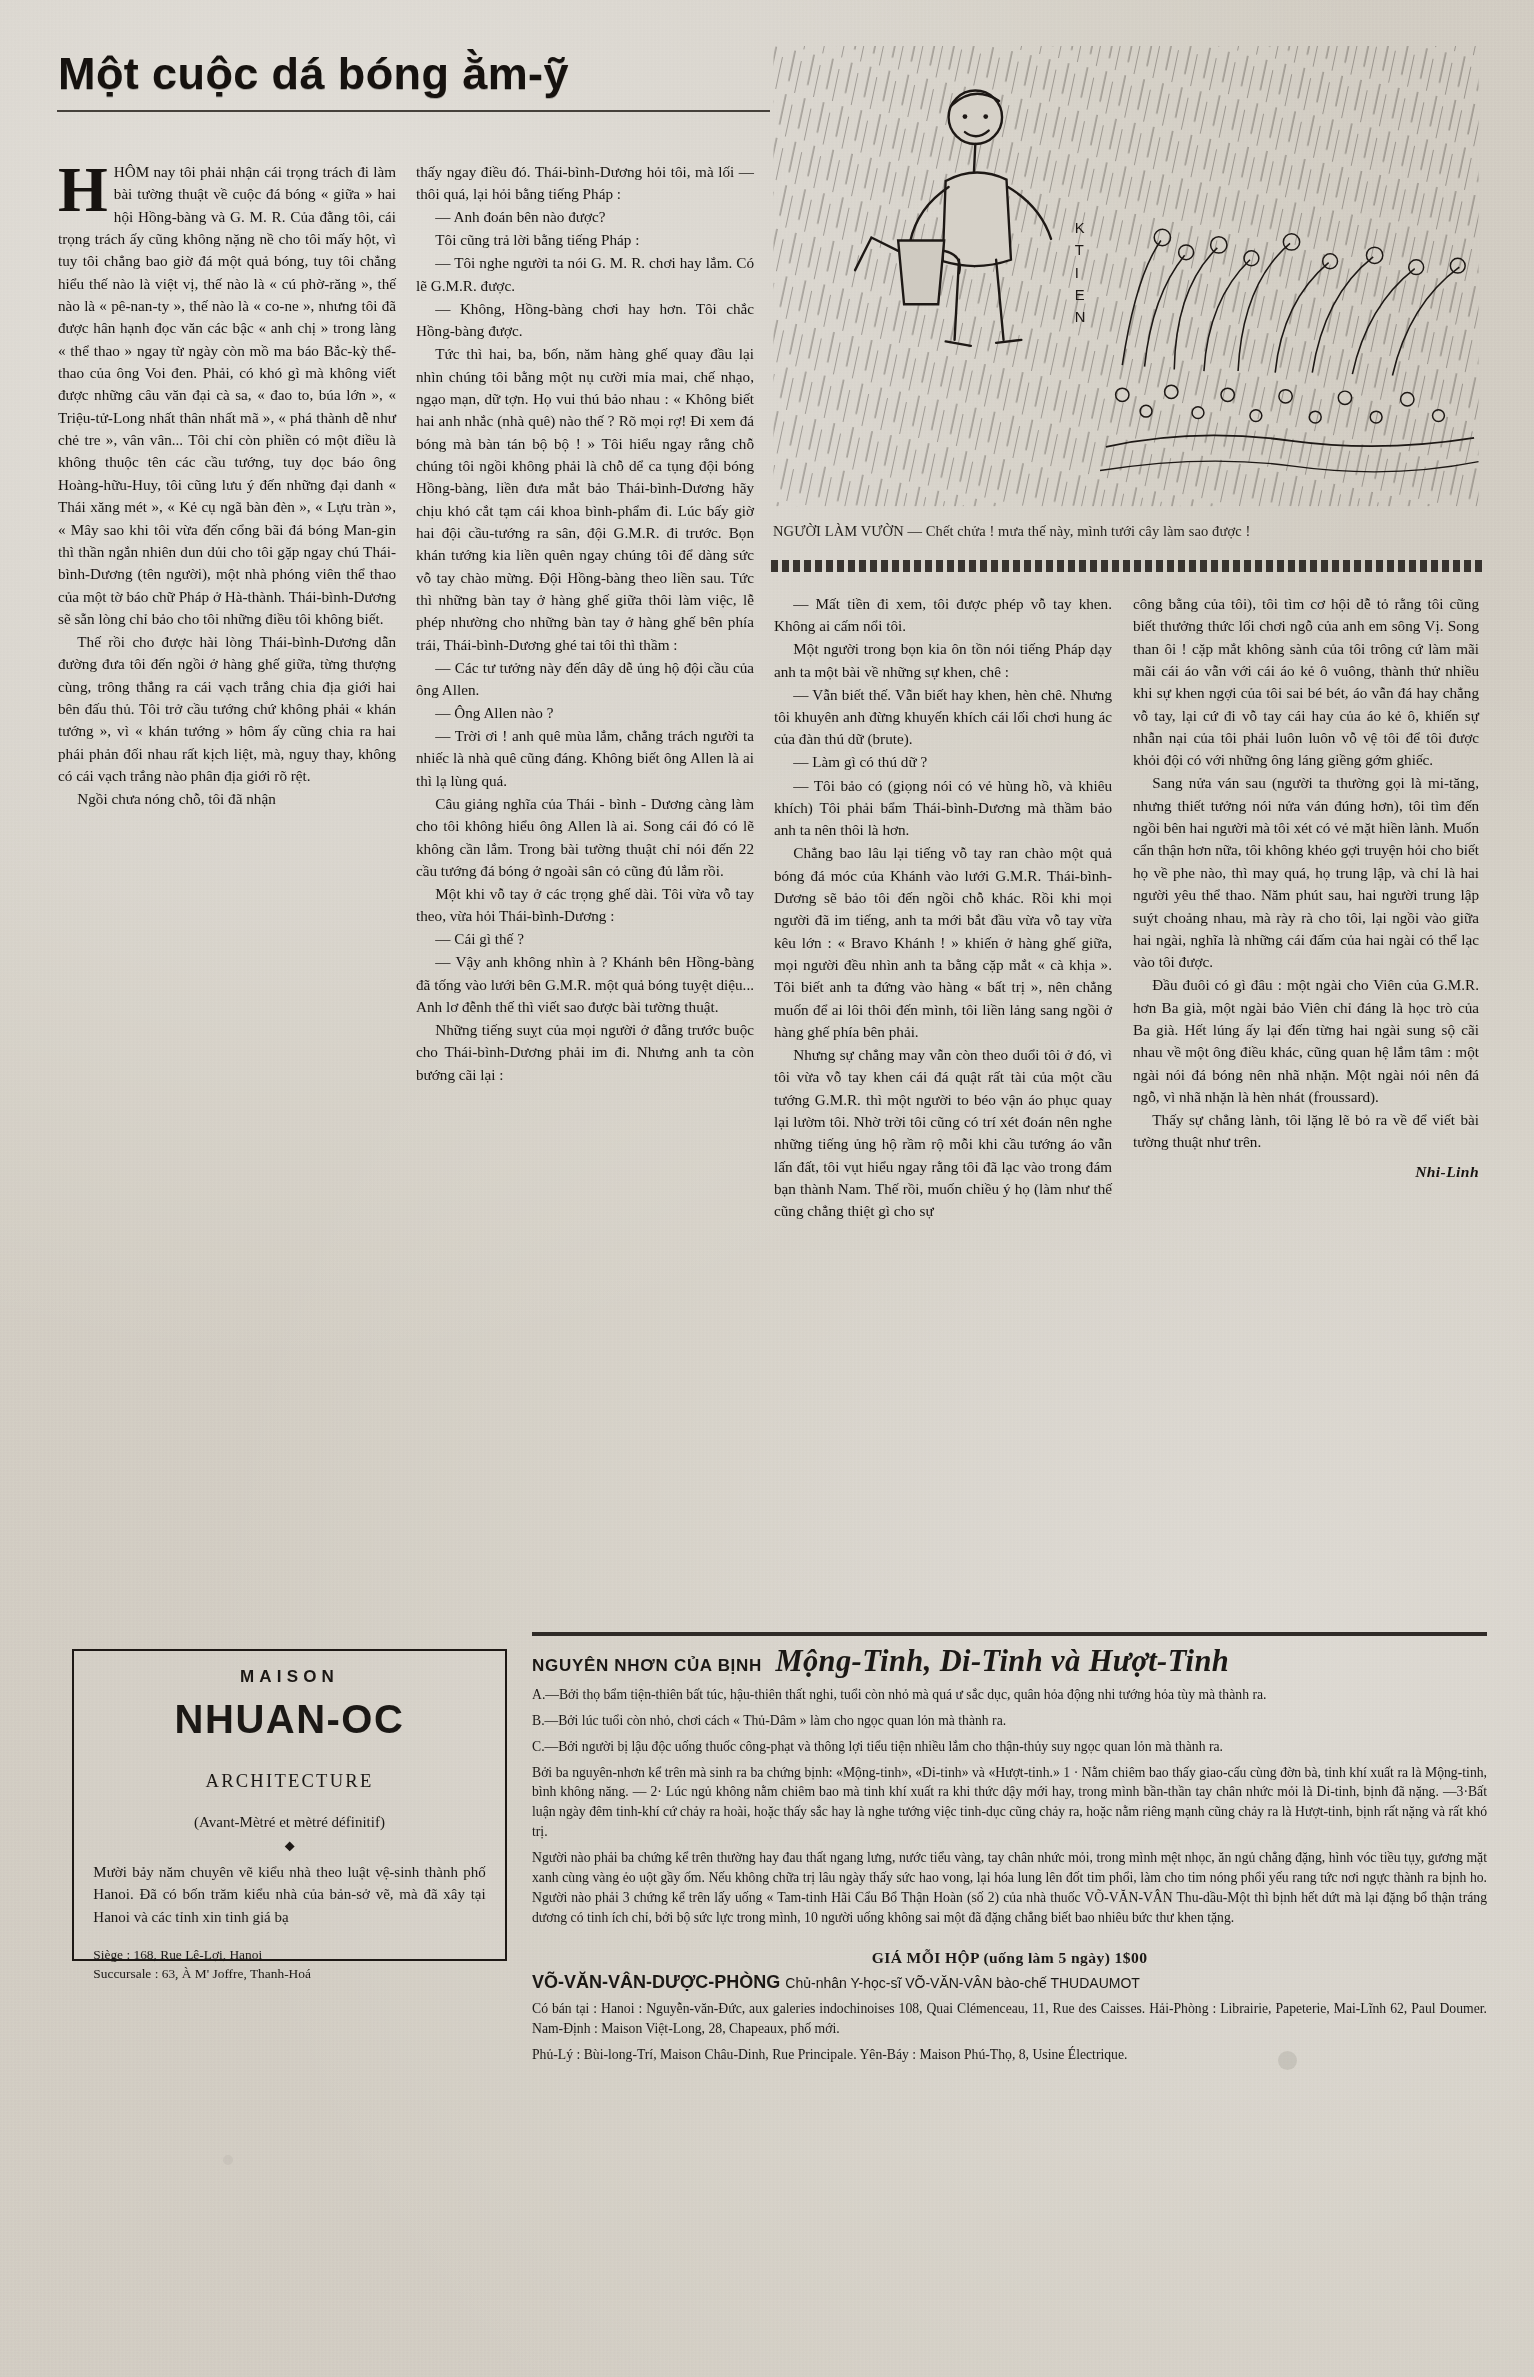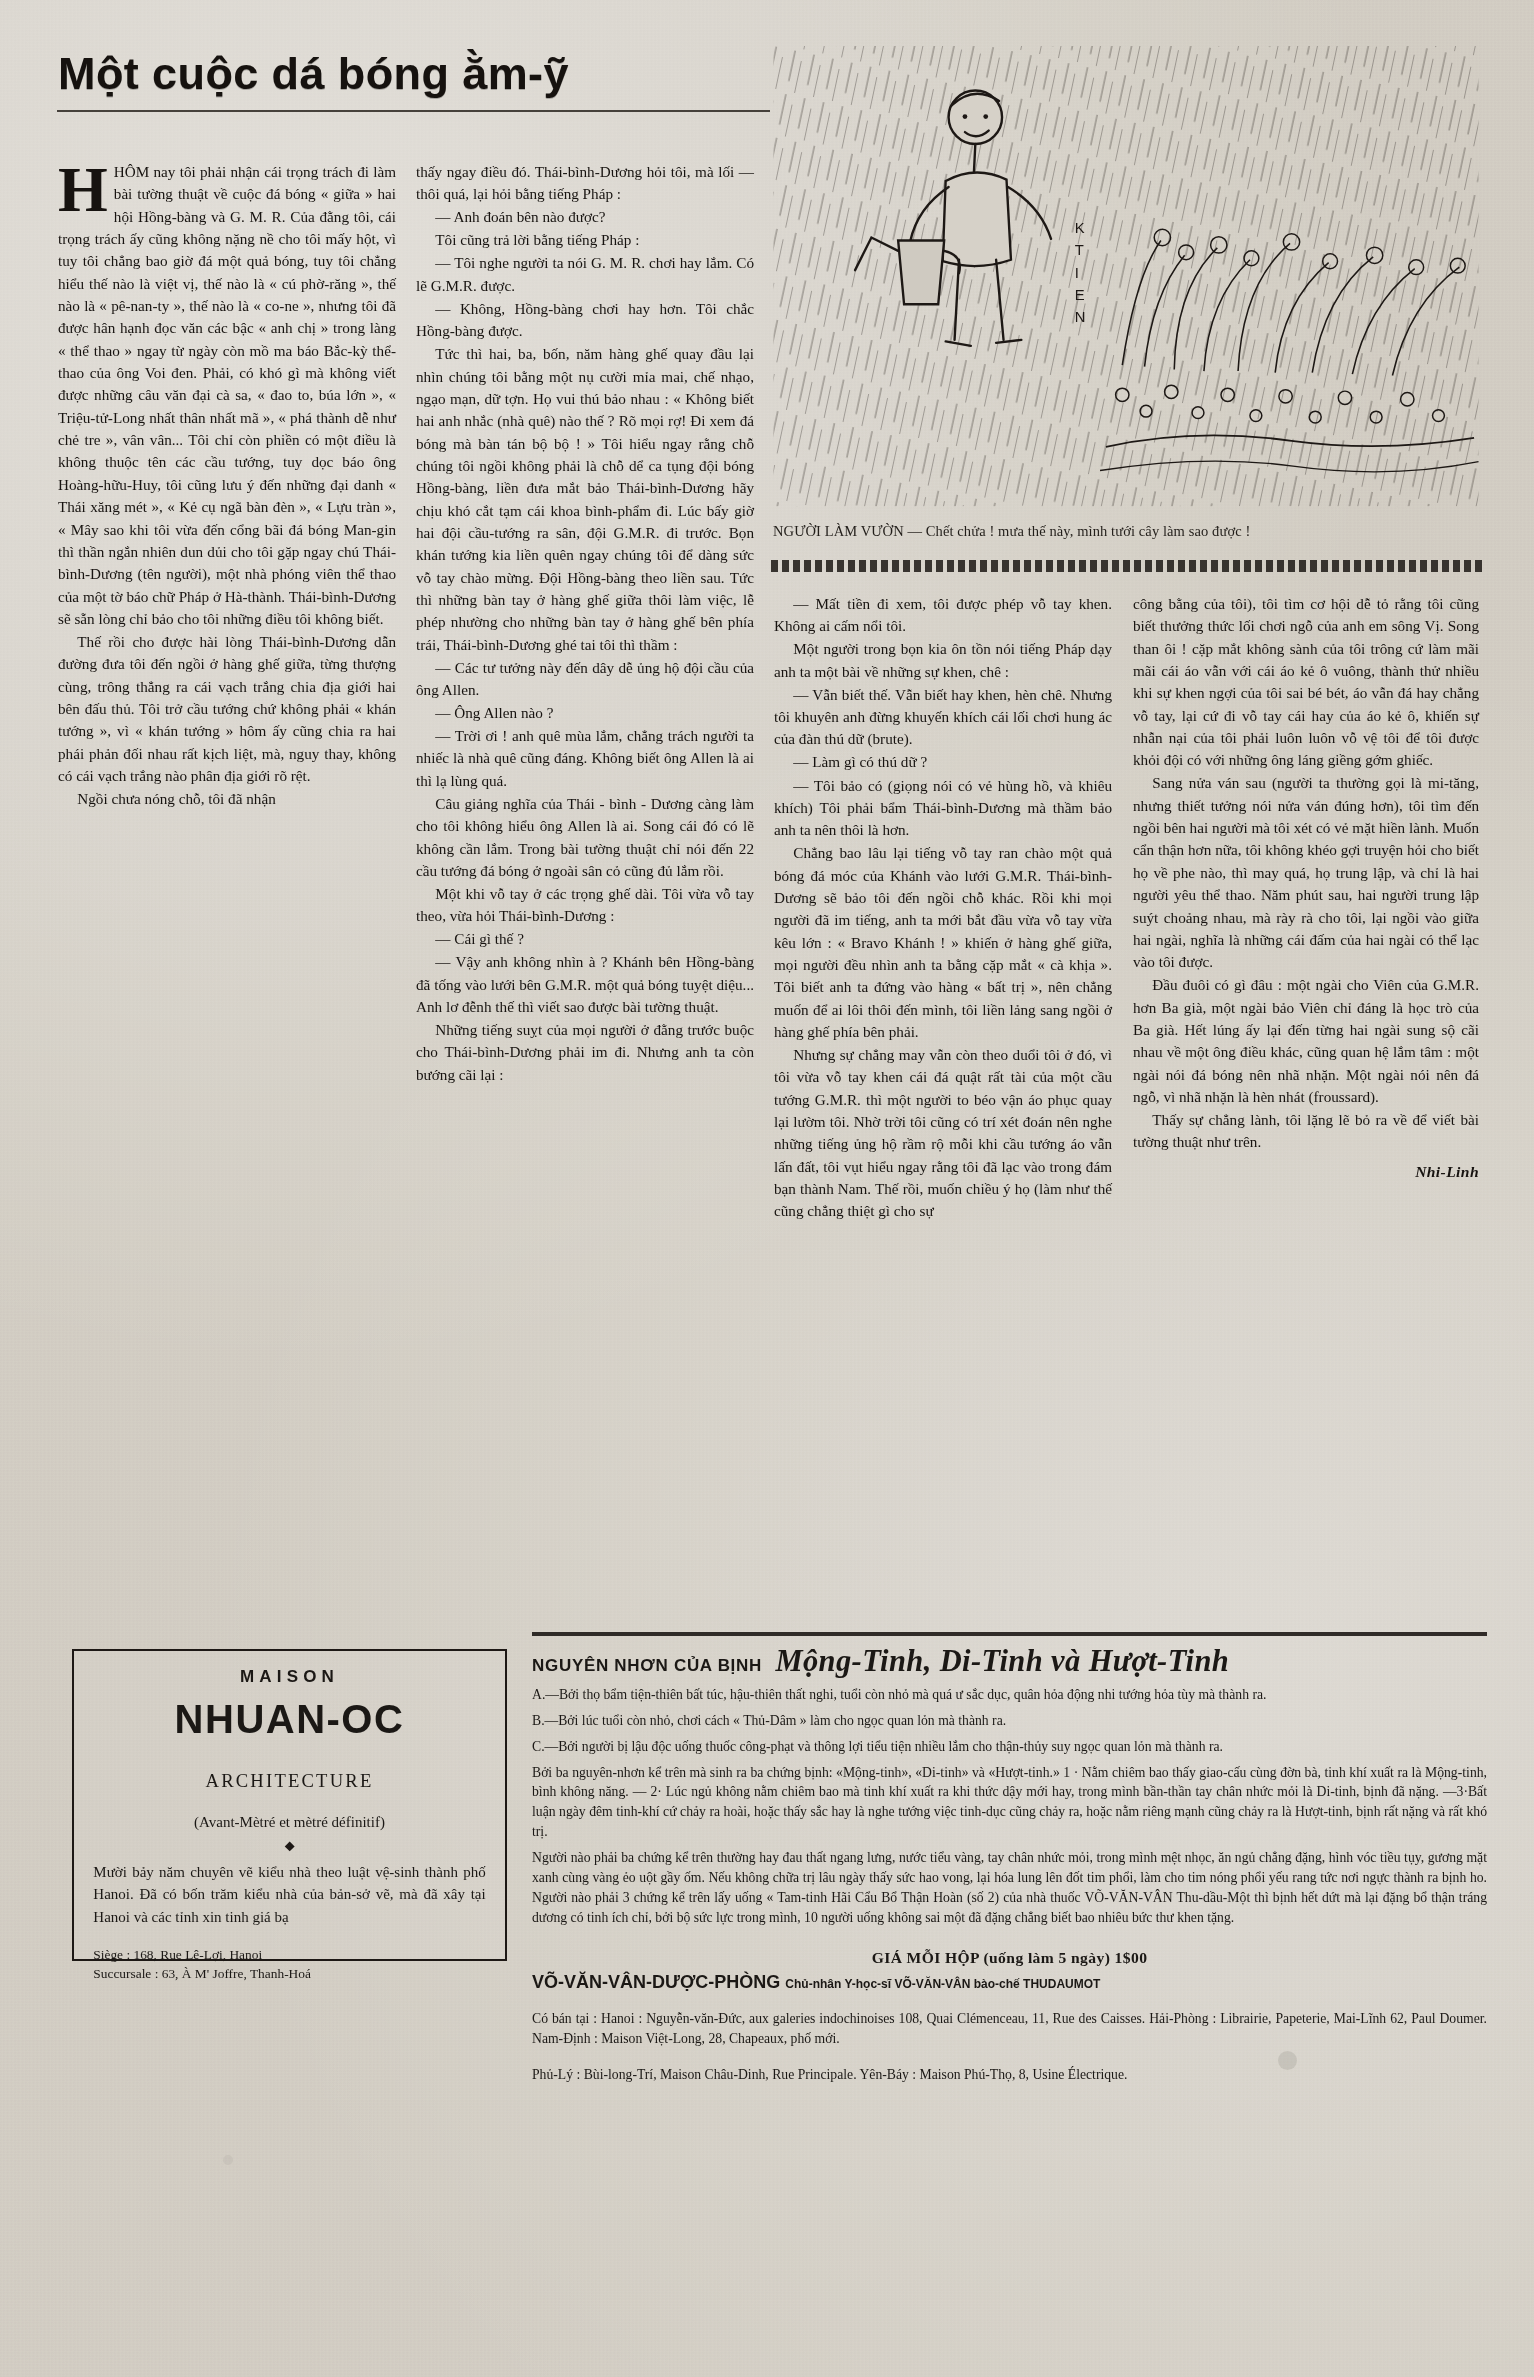--- a/index.html
+++ b/index.html
@@ -140,22 +140,22 @@
   .ra-body{
     font-size:13.7px;line-height:1.45;text-align:justify;margin-top:6px;
   }
   .ra-price{
     text-align:center;font-weight:bold;font-size:15.6px;margin-top:22px;letter-spacing:0.4px;
   }
   .ra-vo{
     font-family:"Liberation Sans",sans-serif;font-weight:bold;font-size:18px;
     margin-top:4.5px;
   }
-  .ra-vo .small{font-size:12px;font-weight:bold;}
-  .ra-dealers{font-size:13.7px;line-height:1.45;margin-top:16px;text-align:justify;}
+  .ra-vo .small{font-size:14px;font-weight:normal;}
+  .ra-dealers{font-size:13.7px;line-height:1.45;margin-top:6px;text-align:justify;}
   .hr-thick{
     position:absolute;left:475px;top:-12px;width:955px;height:3.7px;background:#1d1815;opacity:.9;
   }
   .spot{position:absolute;border-radius:50%;background:rgba(40,35,30,.10);}
 </style>
 </head>
 <body>
 
 <div id="page">
   <div id="paper"></div>

